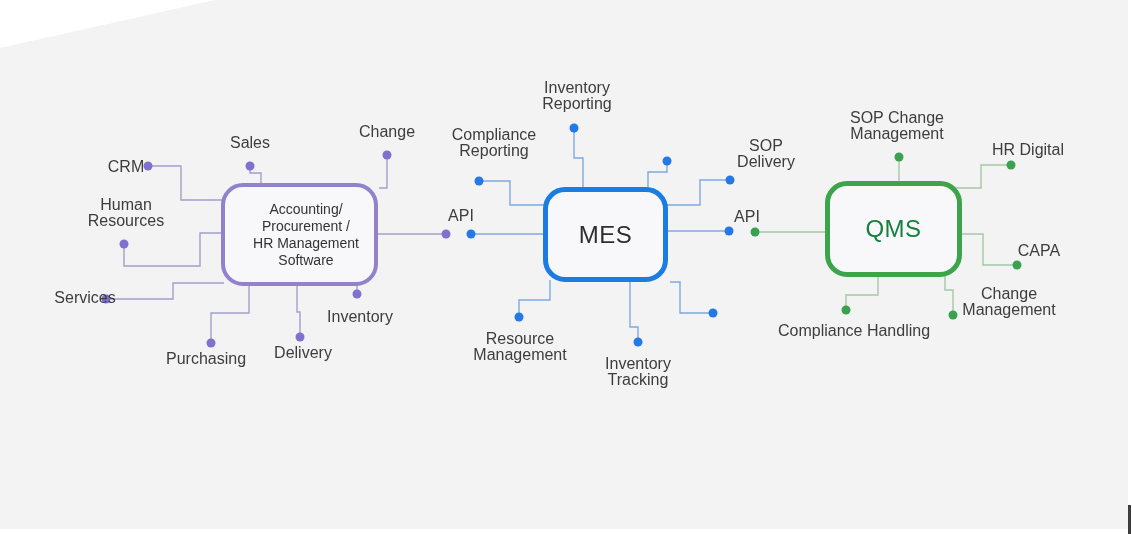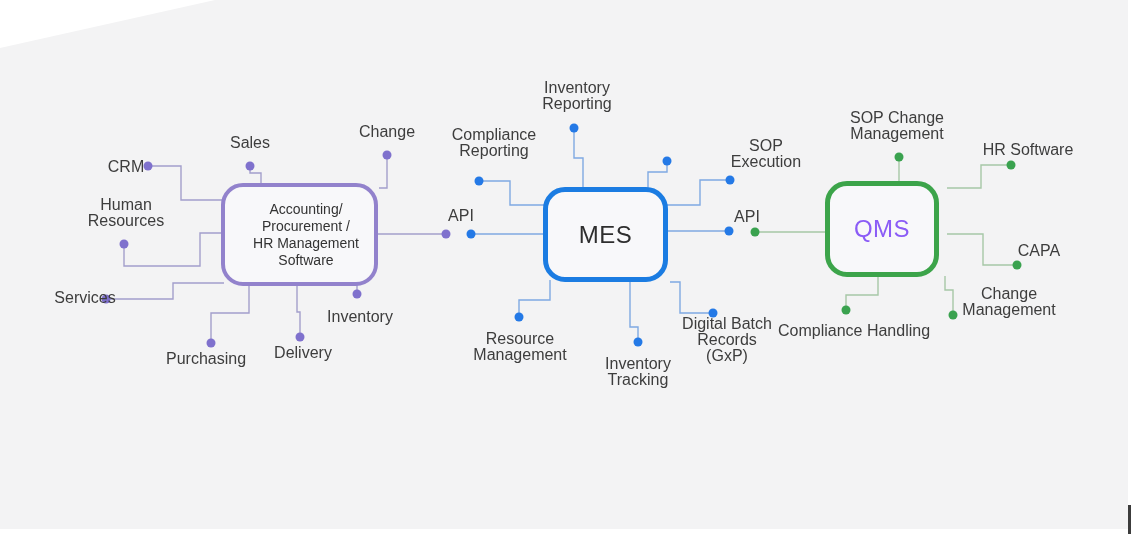--- a/index.html
+++ b/index.html
@@ -15,22 +15,22 @@
   }
   .node{
     position:absolute;box-sizing:border-box;border-radius:22px;
     background:#f8f8fa;display:flex;align-items:center;justify-content:center;
     text-align:center;border-style:solid;
   }
   .node-erp{left:221px;top:183px;width:157px;height:103px;border-width:4px;
     font-size:14px;line-height:17px;color:#333;white-space:pre-line;padding-left:13px;}
   .node-mes{left:543px;top:187px;width:125px;height:95px;border-width:5px;
     font-size:24px;color:#2e2e2e;letter-spacing:.5px;}
-  .node-qms{left:825px;top:181px;width:114px;height:96px;border-width:5px;
-    font-size:24px;color:#8b5cf6;letter-spacing:.5px;}
+  .node-qms{left:825px;top:181px;width:137px;height:96px;border-width:5px;
+    font-size:24px;color:#15803d;letter-spacing:.5px;}
   #wires{position:absolute;left:0;top:0;}
   #wires polyline{fill:none;stroke-width:1.4;}
   .caption{
     position:absolute;left:570px;top:453px;transform:translateX(-50%);
     font-size:21px;color:#262626;white-space:nowrap;
   }
   .corner-wedge{position:absolute;left:0;top:0;width:215px;height:48px;
     background:#ffffff;clip-path:polygon(0 0,100% 0,0 100%);}
   .edge-right{position:absolute;right:0;top:0;width:4px;height:534px;background:#ffffff;}
   .edge-bottom{position:absolute;left:0;top:529px;width:1132px;height:5px;background:#ffffff;}
@@ -115,34 +115,31 @@
   <div class="lbl" style="left:85px;top:290px">Services</div>
   <div class="lbl" style="left:206px;top:351px">Purchasing</div>
   <div class="lbl" style="left:303px;top:345px">Delivery</div>
   <div class="lbl" style="left:360px;top:309px">Inventory</div>
 
   <div class="lbl" style="left:577px;top:80px">Inventory
 Reporting</div>
   <div class="lbl" style="left:494px;top:127px">Compliance
 Reporting</div>
   <div class="lbl" style="left:766px;top:138px">SOP
-Execution</div>
+Delivery</div>
   <div class="lbl" style="left:461px;top:208px">API</div>
   <div class="lbl" style="left:747px;top:209px">API</div>
   <div class="lbl" style="left:520px;top:331px">Resource
 Management</div>
   <div class="lbl" style="left:638px;top:356px">Inventory
 Tracking</div>
-  <div class="lbl" style="left:727px;top:316px">Digital Batch
-Records
-(GxP)</div>
 
   <div class="lbl" style="left:897px;top:110px">SOP Change
 Management</div>
-  <div class="lbl" style="left:1028px;top:142px">HR Software</div>
+  <div class="lbl" style="left:1028px;top:142px">HR Digital</div>
   <div class="lbl" style="left:1039px;top:243px">CAPA</div>
   <div class="lbl" style="left:1009px;top:286px">Change
 Management</div>
   <div class="lbl" style="left:854px;top:323px">Compliance Handling</div>
 
 
   <div class="edge-right"></div>
   <div class="edge-bottom"></div>
   <div class="scroll-thumb"></div>
 </div>

